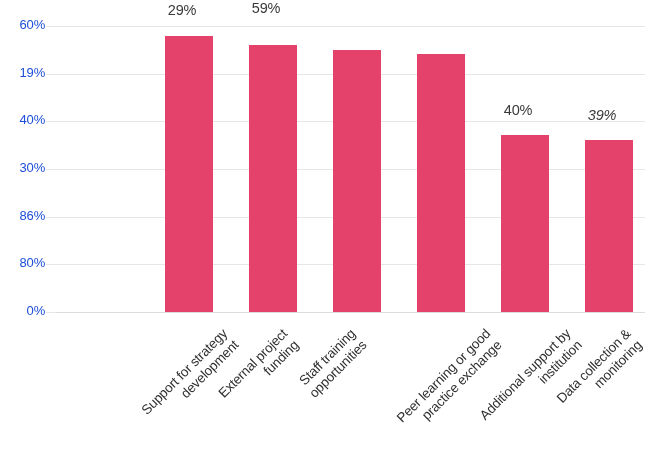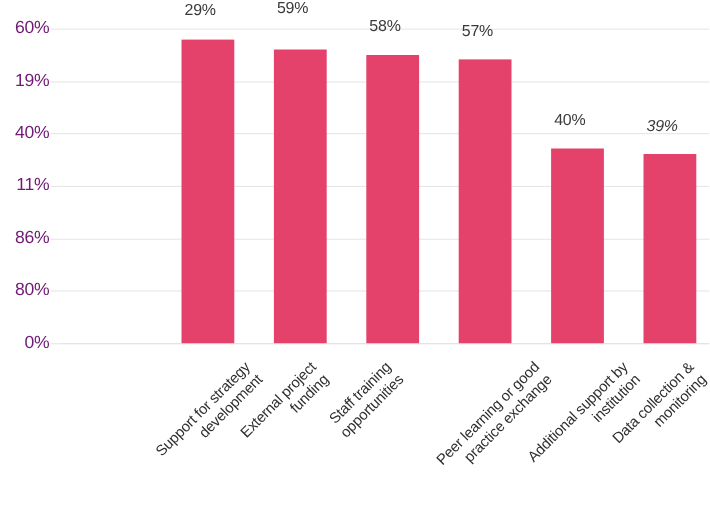--- a/index.html
+++ b/index.html
@@ -42,22 +42,22 @@
   .gridline.baseline {
     background: #dcdcdc;
   }
 
   
   .ytick {
     position: absolute;
     right: 596px;          
     width: 46px;
     text-align: right;
-    font-size: 16px;
-    color: #701a75;
+    font-size: 13px;
+    color: #1d4ed8;
     line-height: 1;
     letter-spacing: -0.2px;
   }
   .ytick-wrap {
     position: absolute;
     left: 0;
     top: 26px;
     width: 645px;
     height: 286px;
   }
@@ -156,21 +156,21 @@
       <div class="ytick">19%</div>
       <div class="ytick-stub"></div>
       <div class="gridline" style="left:56px;top:0px;width:589px;"></div>
     </div>
     <div class="ytick-row" style="top:95.3px;">
       <div class="ytick">40%</div>
       <div class="ytick-stub"></div>
       <div class="gridline" style="left:56px;top:0px;width:589px;"></div>
     </div>
     <div class="ytick-row" style="top:143px;">
-      <div class="ytick">11%</div>
+      <div class="ytick">30%</div>
       <div class="ytick-stub"></div>
       <div class="gridline" style="left:56px;top:0px;width:589px;"></div>
     </div>
     <div class="ytick-row" style="top:190.7px;">
       <div class="ytick">86%</div>
       <div class="ytick-stub"></div>
       <div class="gridline" style="left:56px;top:0px;width:589px;"></div>
     </div>
     <div class="ytick-row" style="top:238.3px;">
       <div class="ytick">80%</div>
@@ -191,26 +191,24 @@
       <div class="bar-label" style="bottom:294.6px;left:-7px;">29%</div>
       <div class="bar" style="height:276.5px;"></div>
     </div>
 
     <div class="bar-slot" style="left:168px;">
       <div class="bar-label" style="bottom:297px;left:-7px;">59%</div>
       <div class="bar" style="height:267px;"></div>
     </div>
 
     <div class="bar-slot" style="left:252px;">
-      <div class="bar-label" style="bottom:280.3px;left:-7px;">58%</div>
       <div class="bar" style="height:262.3px;"></div>
     </div>
 
     <div class="bar-slot" style="left:336px;">
-      <div class="bar-label" style="bottom:275.6px;left:-7px;">57%</div>
       <div class="bar" style="height:257.6px;"></div>
     </div>
 
     <div class="bar-slot" style="left:420px;">
       <div class="bar-label" style="bottom:194.6px;left:-7px;">40%</div>
       <div class="bar" style="height:176.6px;"></div>
     </div>
 
     <div class="bar-slot" style="left:504px;font-style:italic;">
       <div class="bar-label" style="bottom:189.8px;left:-7px;">39%</div>

